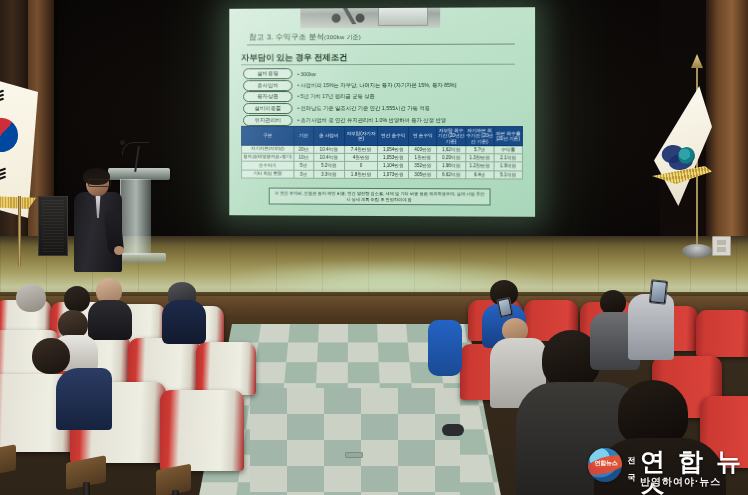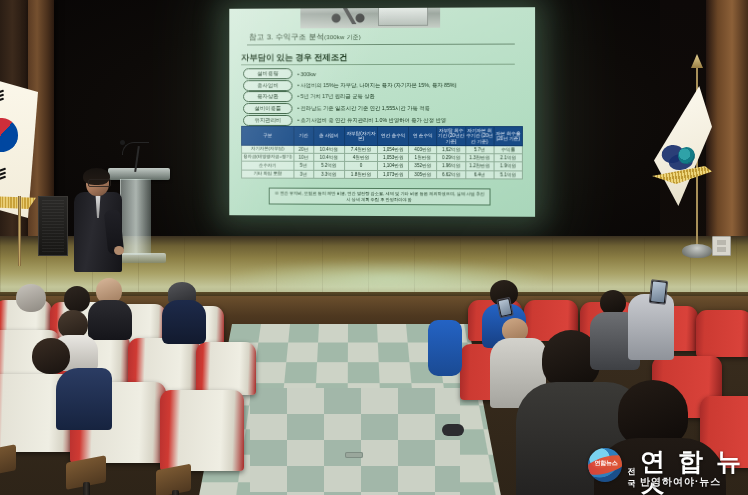--- a/index.html
+++ b/index.html
@@ -367,22 +367,22 @@
   .wm-globe .swoosh{
     position:absolute;left:-4px;top:9px;width:44px;height:16px;
     background:linear-gradient(90deg,#e03b2e,#f05a2a);
     border-radius:50%;transform:rotate(-16deg);opacity:.92;
   }
   .wm-globe .wmtxt{
     position:absolute;left:3px;top:11px;width:30px;text-align:center;
     font-size:6px;color:#fff;font-weight:bold;letter-spacing:-.3px;
   }
   .wm-jeonguk{
-    position:absolute;left:36px;top:22px;width:15px;
-    font-size:8px;line-height:12px;color:#fff;font-weight:bold;text-align:center;
+    position:absolute;left:36px;top:8px;width:15px;
+    font-size:8px;line-height:17px;color:#fff;font-weight:bold;text-align:center;
     text-shadow:0 1px 2px rgba(0,0,0,.6);
   }
   .wm-main{
     position:absolute;left:52px;top:2px;
     font-size:25px;line-height:30px;font-weight:bold;color:#fff;
     letter-spacing:3px;
     text-shadow:0 1px 3px rgba(0,0,0,.65);
   }
   .wm-sub{
     position:absolute;left:52px;top:31px;

